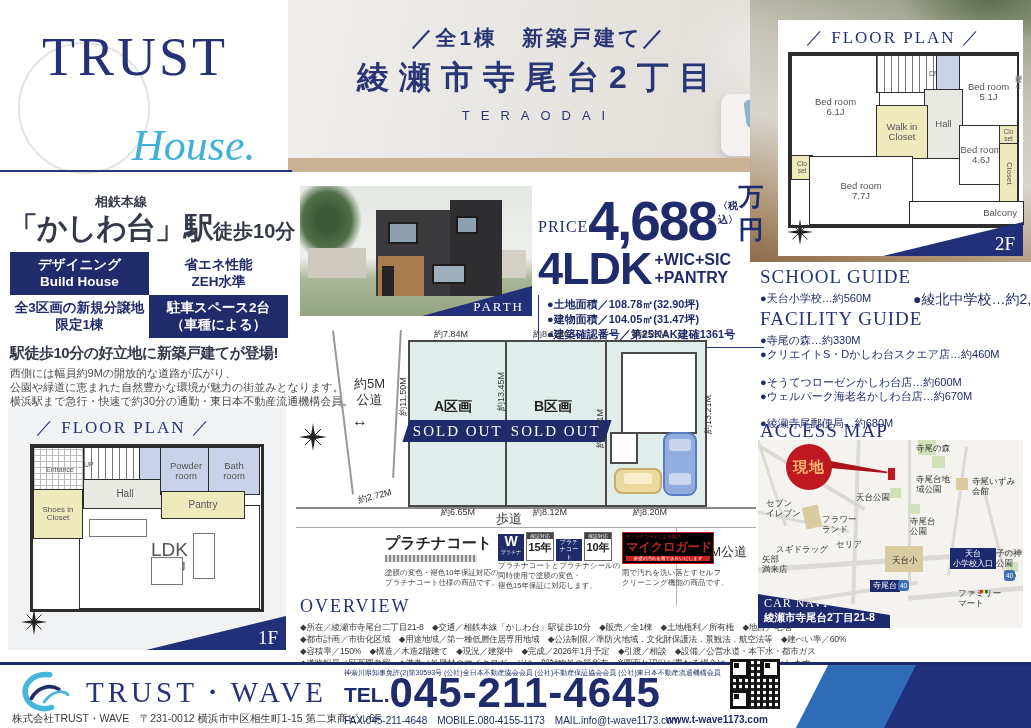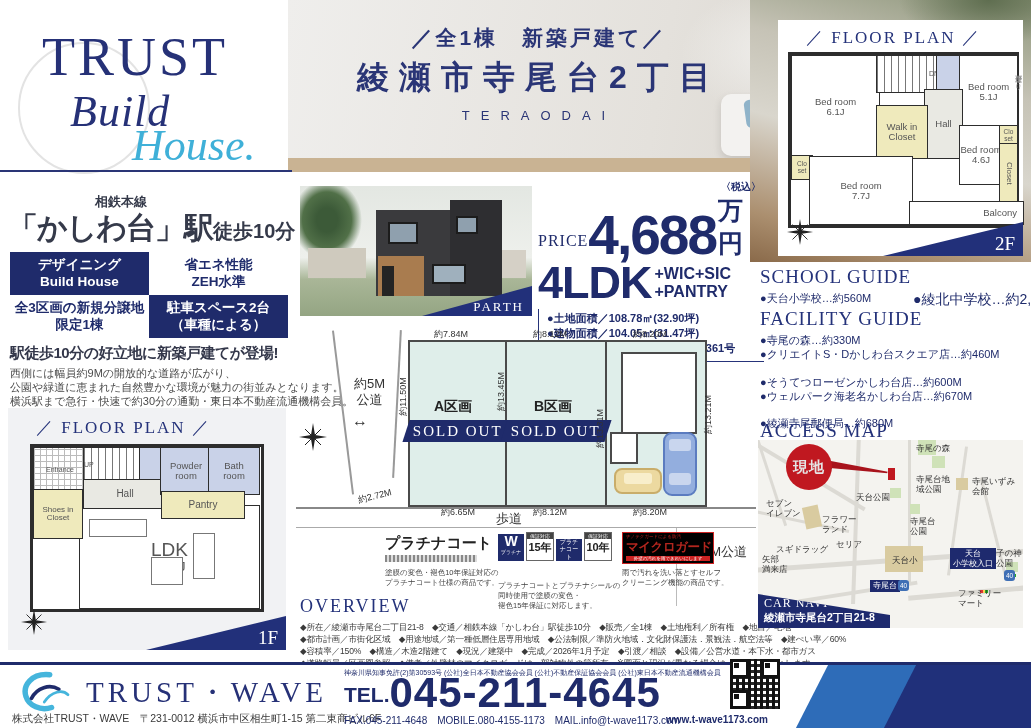--- a/index.html
+++ b/index.html
@@ -63,21 +63,20 @@
     <div class="abs" style="right:150px;bottom:20px;width:60px;height:52px;background:#c3ccd4;border-radius:8px;transform:rotate(6deg)"></div>
     <div class="abs" style="left:0;bottom:0;width:100%;height:14px;background:#c9b393"></div>
   </div>
   <div class="abs" style="left:750px;top:0;width:281px;height:262px;
        background:radial-gradient(120px 60px at 85% 0%,#5f6e50 0%,transparent 75%),
                   linear-gradient(195deg,#8b9478 0%,#c6c3b6 30%,#d9d6cd 55%,#ab8f6f 85%,#8a6a4a 100%)"></div>
 
   <div class="abs" style="left:14px;top:12px;width:270px;height:156px">
     <div class="abs" style="left:4px;top:30px;width:128px;height:128px;border:2px solid #e3e3e3;border-radius:50%"></div>
     <div class="abs serif" style="left:28px;top:14px;font-size:54px;color:#263177;letter-spacing:3px">TRUST</div>
-    <div class="abs serif" style="left:56px;top:74px;font-size:44px;font-style:italic;color:#263177;letter-spacing:1px">Build</div>
     <div class="abs serif" style="left:118px;top:108px;font-size:44px;font-style:italic;color:#3fb0d8">House.</div>
   </div>
   <div class="abs" style="left:0;top:170px;width:292px;height:2px;background:#2a3576"></div>
 
   <div class="abs" style="left:309px;top:24px;width:460px;text-align:center">
     <div style="font-size:21px;font-weight:bold;color:#2a3576;letter-spacing:3px;white-space:nowrap">／全1棟　新築戸建て／</div>
     <div style="font-size:32px;font-weight:bold;color:#2a3576;letter-spacing:10px;margin-top:4px;white-space:nowrap">綾瀬市寺尾台2丁目</div>
     <div style="font-size:13px;color:#2a3576;letter-spacing:11px;margin-top:8px">TERAODAI</div>
   </div>
 
@@ -172,21 +171,21 @@
     <div class="abs" style="left:82px;top:80px;width:12px;height:30px;background:#242424"></div>
     <div class="corner" style="width:110px;height:30px">
         <span style="font-size:13px;letter-spacing:2px">PARTH</span>
       </div>
   </div>
 
   <div class="abs" style="left:538px;top:180px;width:226px">
     <div style="display:flex;align-items:flex-end">
       <span class="serif" style="font-size:16px;color:#1f2b6b;padding-bottom:10px;letter-spacing:1px">PRICE</span>
       <span style="font-size:55px;font-weight:bold;color:#1f2b6b;line-height:.9;letter-spacing:-2px">4,688</span>
-      <span style="display:flex;flex-direction:column;align-items:center;padding-left:2px">
+      <span style="display:flex;flex-direction:row;align-items:center;padding-left:2px">
         <span style="font-size:10px;font-weight:bold;color:#1f2b6b">〈税込〉</span>
         <span style="font-size:25px;font-weight:bold;color:#1f2b6b">万円</span>
       </span>
     </div>
     <div style="display:flex;align-items:center;margin-top:2px">
       <span style="font-size:45px;font-weight:bold;color:#1f2b6b;line-height:.95;letter-spacing:-1px">4LDK</span>
       <span style="display:flex;flex-direction:column;padding-left:3px">
         <span style="font-size:16px;font-weight:bold;color:#1f2b6b">+WIC+SIC</span>
         <span style="font-size:16px;font-weight:bold;color:#1f2b6b">+PANTRY</span>
       </span>
@@ -268,21 +267,21 @@
         <div style="font-size:11px;font-weight:bold;color:#222;line-height:1.5">15年</div>
       </div>
       <div style="width:26px;height:22px;background:#1f2b6b;color:#fff;font-size:6px;display:flex;align-items:center;justify-content:center;text-align:center">
           <span style="width:24px;line-height:1.2">プラチナコート</span>
         </div>
       <div style="width:26px;height:27px;border:1px solid #666;text-align:center">
         <div style="font-size:5px;background:#444;color:#fff">保証対応</div>
         <div style="font-size:11px;font-weight:bold;color:#222;line-height:1.5">10年</div>
       </div>
     </div>
-    <div style="font-size:7.5px;color:#444;margin-top:20px;white-space:nowrap">プラチナコートとプラチナシールの</div>
+    <div style="font-size:7.5px;color:#444;margin-top:0;white-space:nowrap">プラチナコートとプラチナシールの</div>
     <div style="font-size:7.5px;color:#444;white-space:nowrap">同時使用で塗膜の変色・</div>
     <div style="font-size:7.5px;color:#444;white-space:nowrap">褪色15年保証に対応します。</div>
   </div>
   <div class="abs" style="left:622px;top:532px;width:92px">
     <div style="border:1.5px solid #c22;padding:1px 3px 2px;background:#000000">
       <div style="font-size:4.5px;color:#c22;white-space:nowrap">ナノテクガードによる防汚</div>
       <div style="font-size:12.5px;font-weight:bold;color:#b3261e;white-space:nowrap;letter-spacing:-0.5px">マイクロガード</div>
       <div style="font-size:4.5px;color:#fff;background:#c22;white-space:nowrap;text-align:center">外壁の汚れを雨できれいにします</div>
     </div>
     <div style="font-size:7.5px;color:#444;margin-top:4px;white-space:nowrap">雨で汚れを洗い落とすセルフ</div>
@@ -372,21 +371,21 @@
     <div class="tan" style="left:198px;top:38px;width:12px;height:12px"></div>
 
     <div class="signal" style="left:66px;top:26px"></div>
     <div class="signal" style="left:138px;top:147px"></div>
     <div class="signal" style="left:222px;top:150px"></div>
     <div class="signal" style="left:250px;top:134px"></div>
 
     <div class="abs" style="left:130px;top:28px;width:7px;height:12px;background:#c01820"></div>
     <div class="abs" style="left:72px;top:24px;width:58px;height:9px;background:#a8131c;clip-path:polygon(0 10%,100% 42%,100% 58%,0 90%);transform:rotate(8deg)"></div>
     <div class="abs" style="left:28px;top:4px;width:46px;height:46px;border-radius:50%;background:#c01820;display:flex;align-items:center;justify-content:center">
-      <span style="color:#e5e5e5;font-size:15px;font-weight:bold;letter-spacing:1px">現地</span>
+      <span style="color:#fdba74;font-size:15px;font-weight:bold;letter-spacing:1px">現地</span>
     </div>
 
     <div class="maplabel" style="left:158px;top:3px">寺尾の森</div>
     <div class="maplabel" style="left:158px;top:34px;width:40px;white-space:normal">寺尾台地域公園</div>
     <div class="maplabel" style="left:214px;top:36px;width:44px;white-space:normal">寺尾いずみ会館</div>
     <div class="maplabel" style="left:98px;top:52px">天台公園</div>
     <div class="maplabel" style="left:152px;top:76px;width:32px;white-space:normal">寺尾台公園</div>
     <div class="maplabel" style="left:8px;top:58px;white-space:pre-line">セブン
 イレブン</div>
     <div class="maplabel" style="left:64px;top:74px;white-space:pre-line">フラワー

